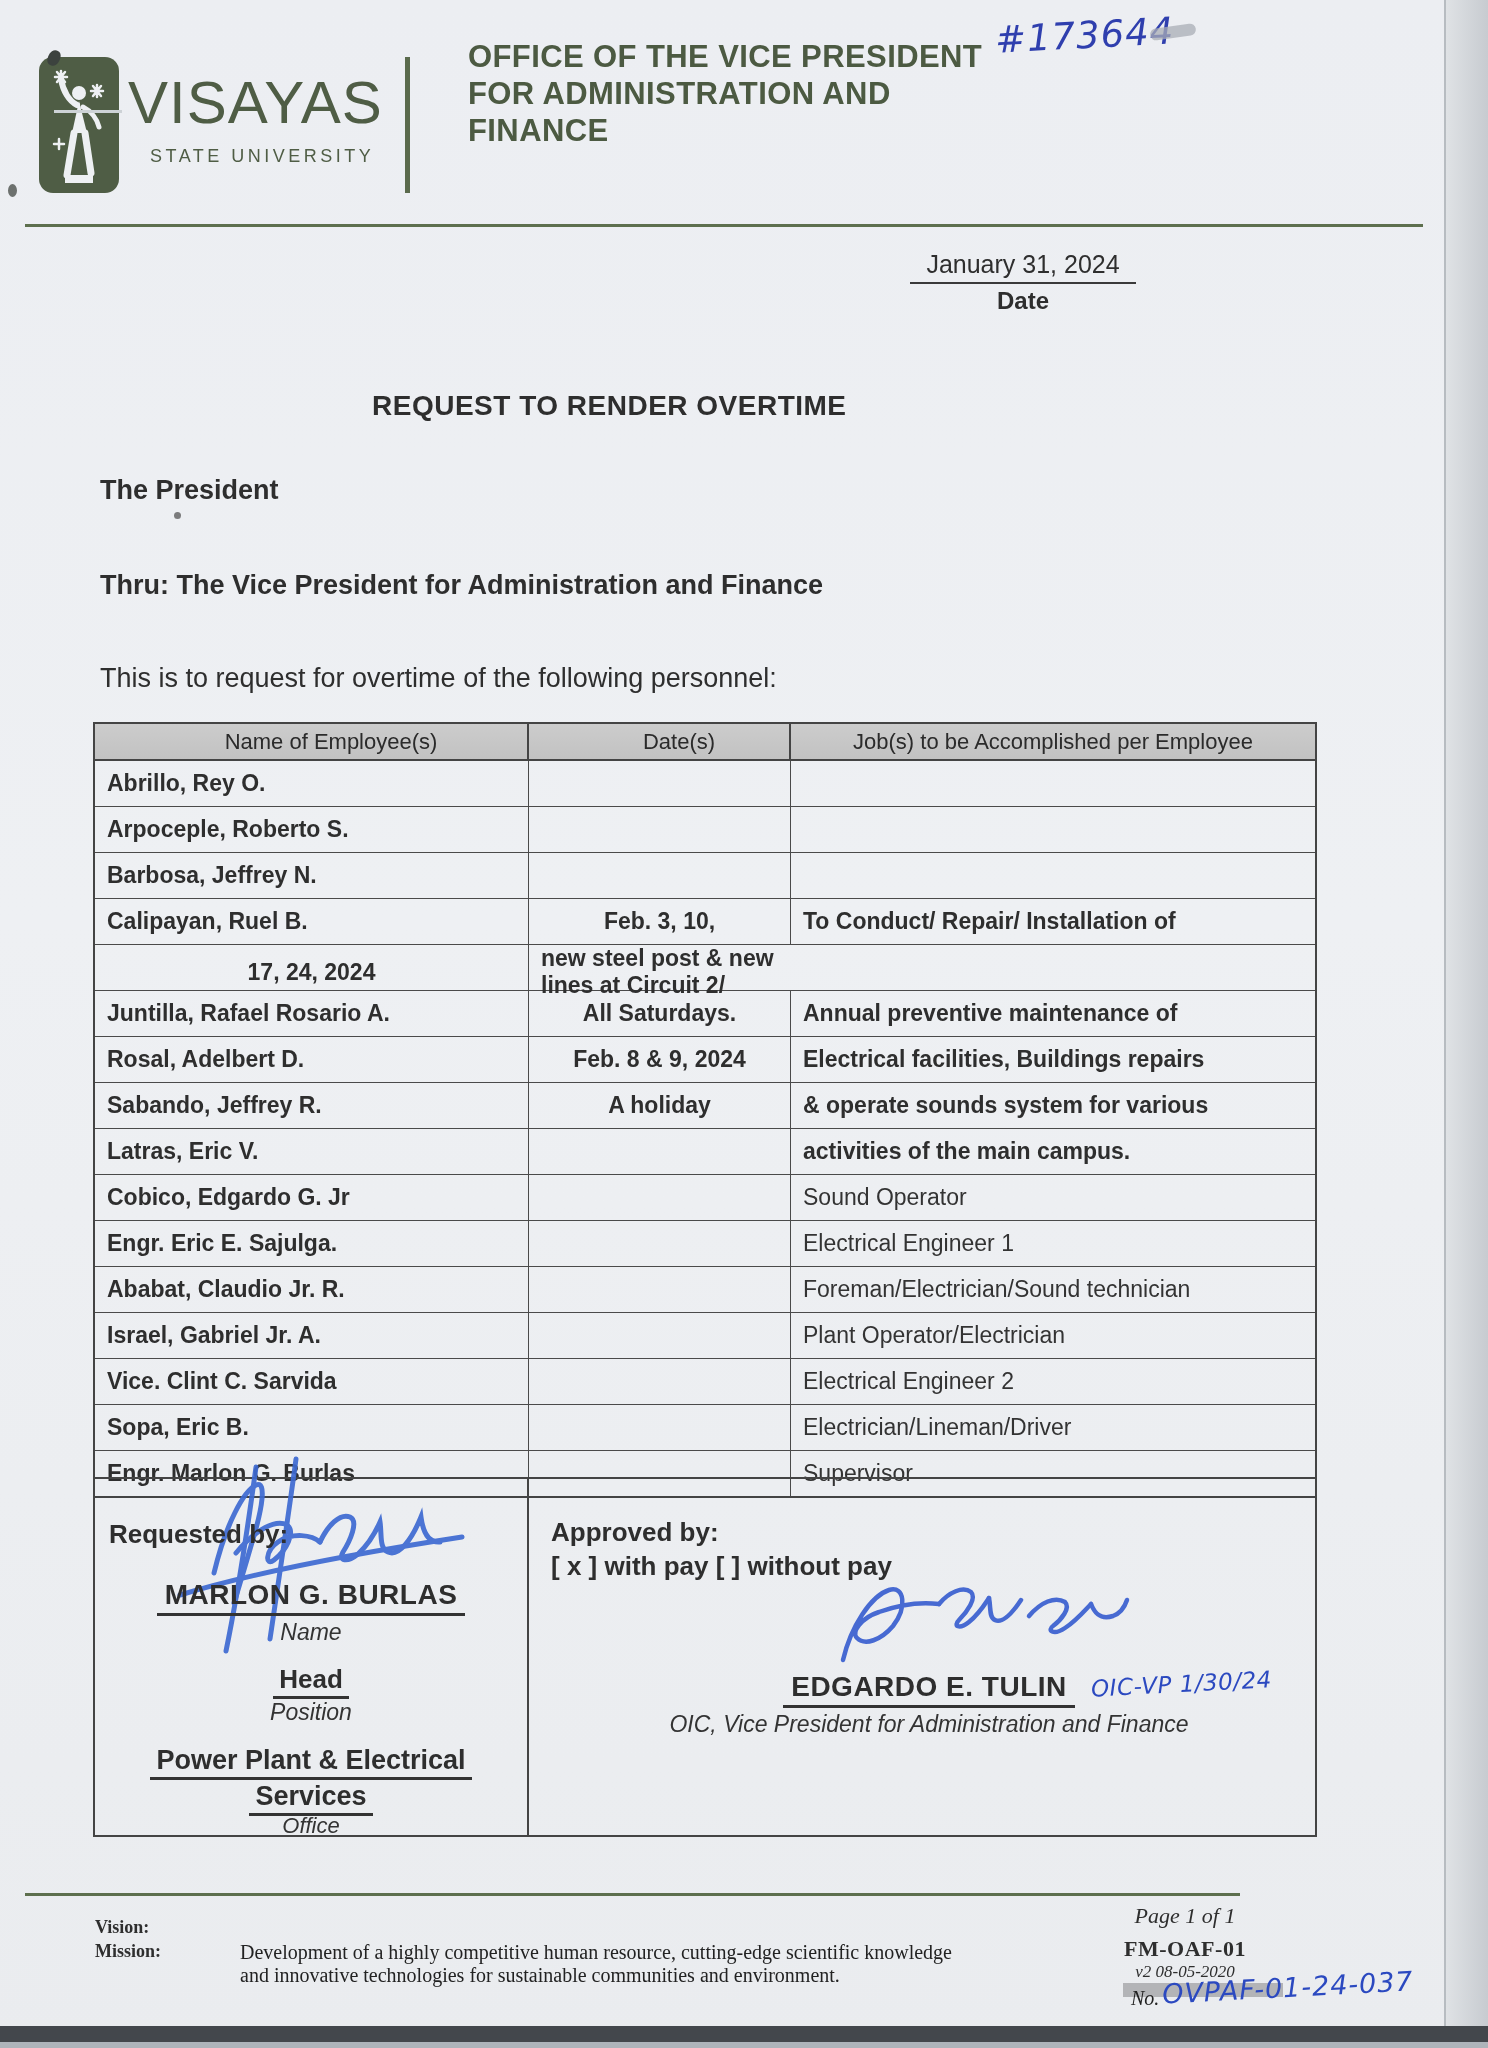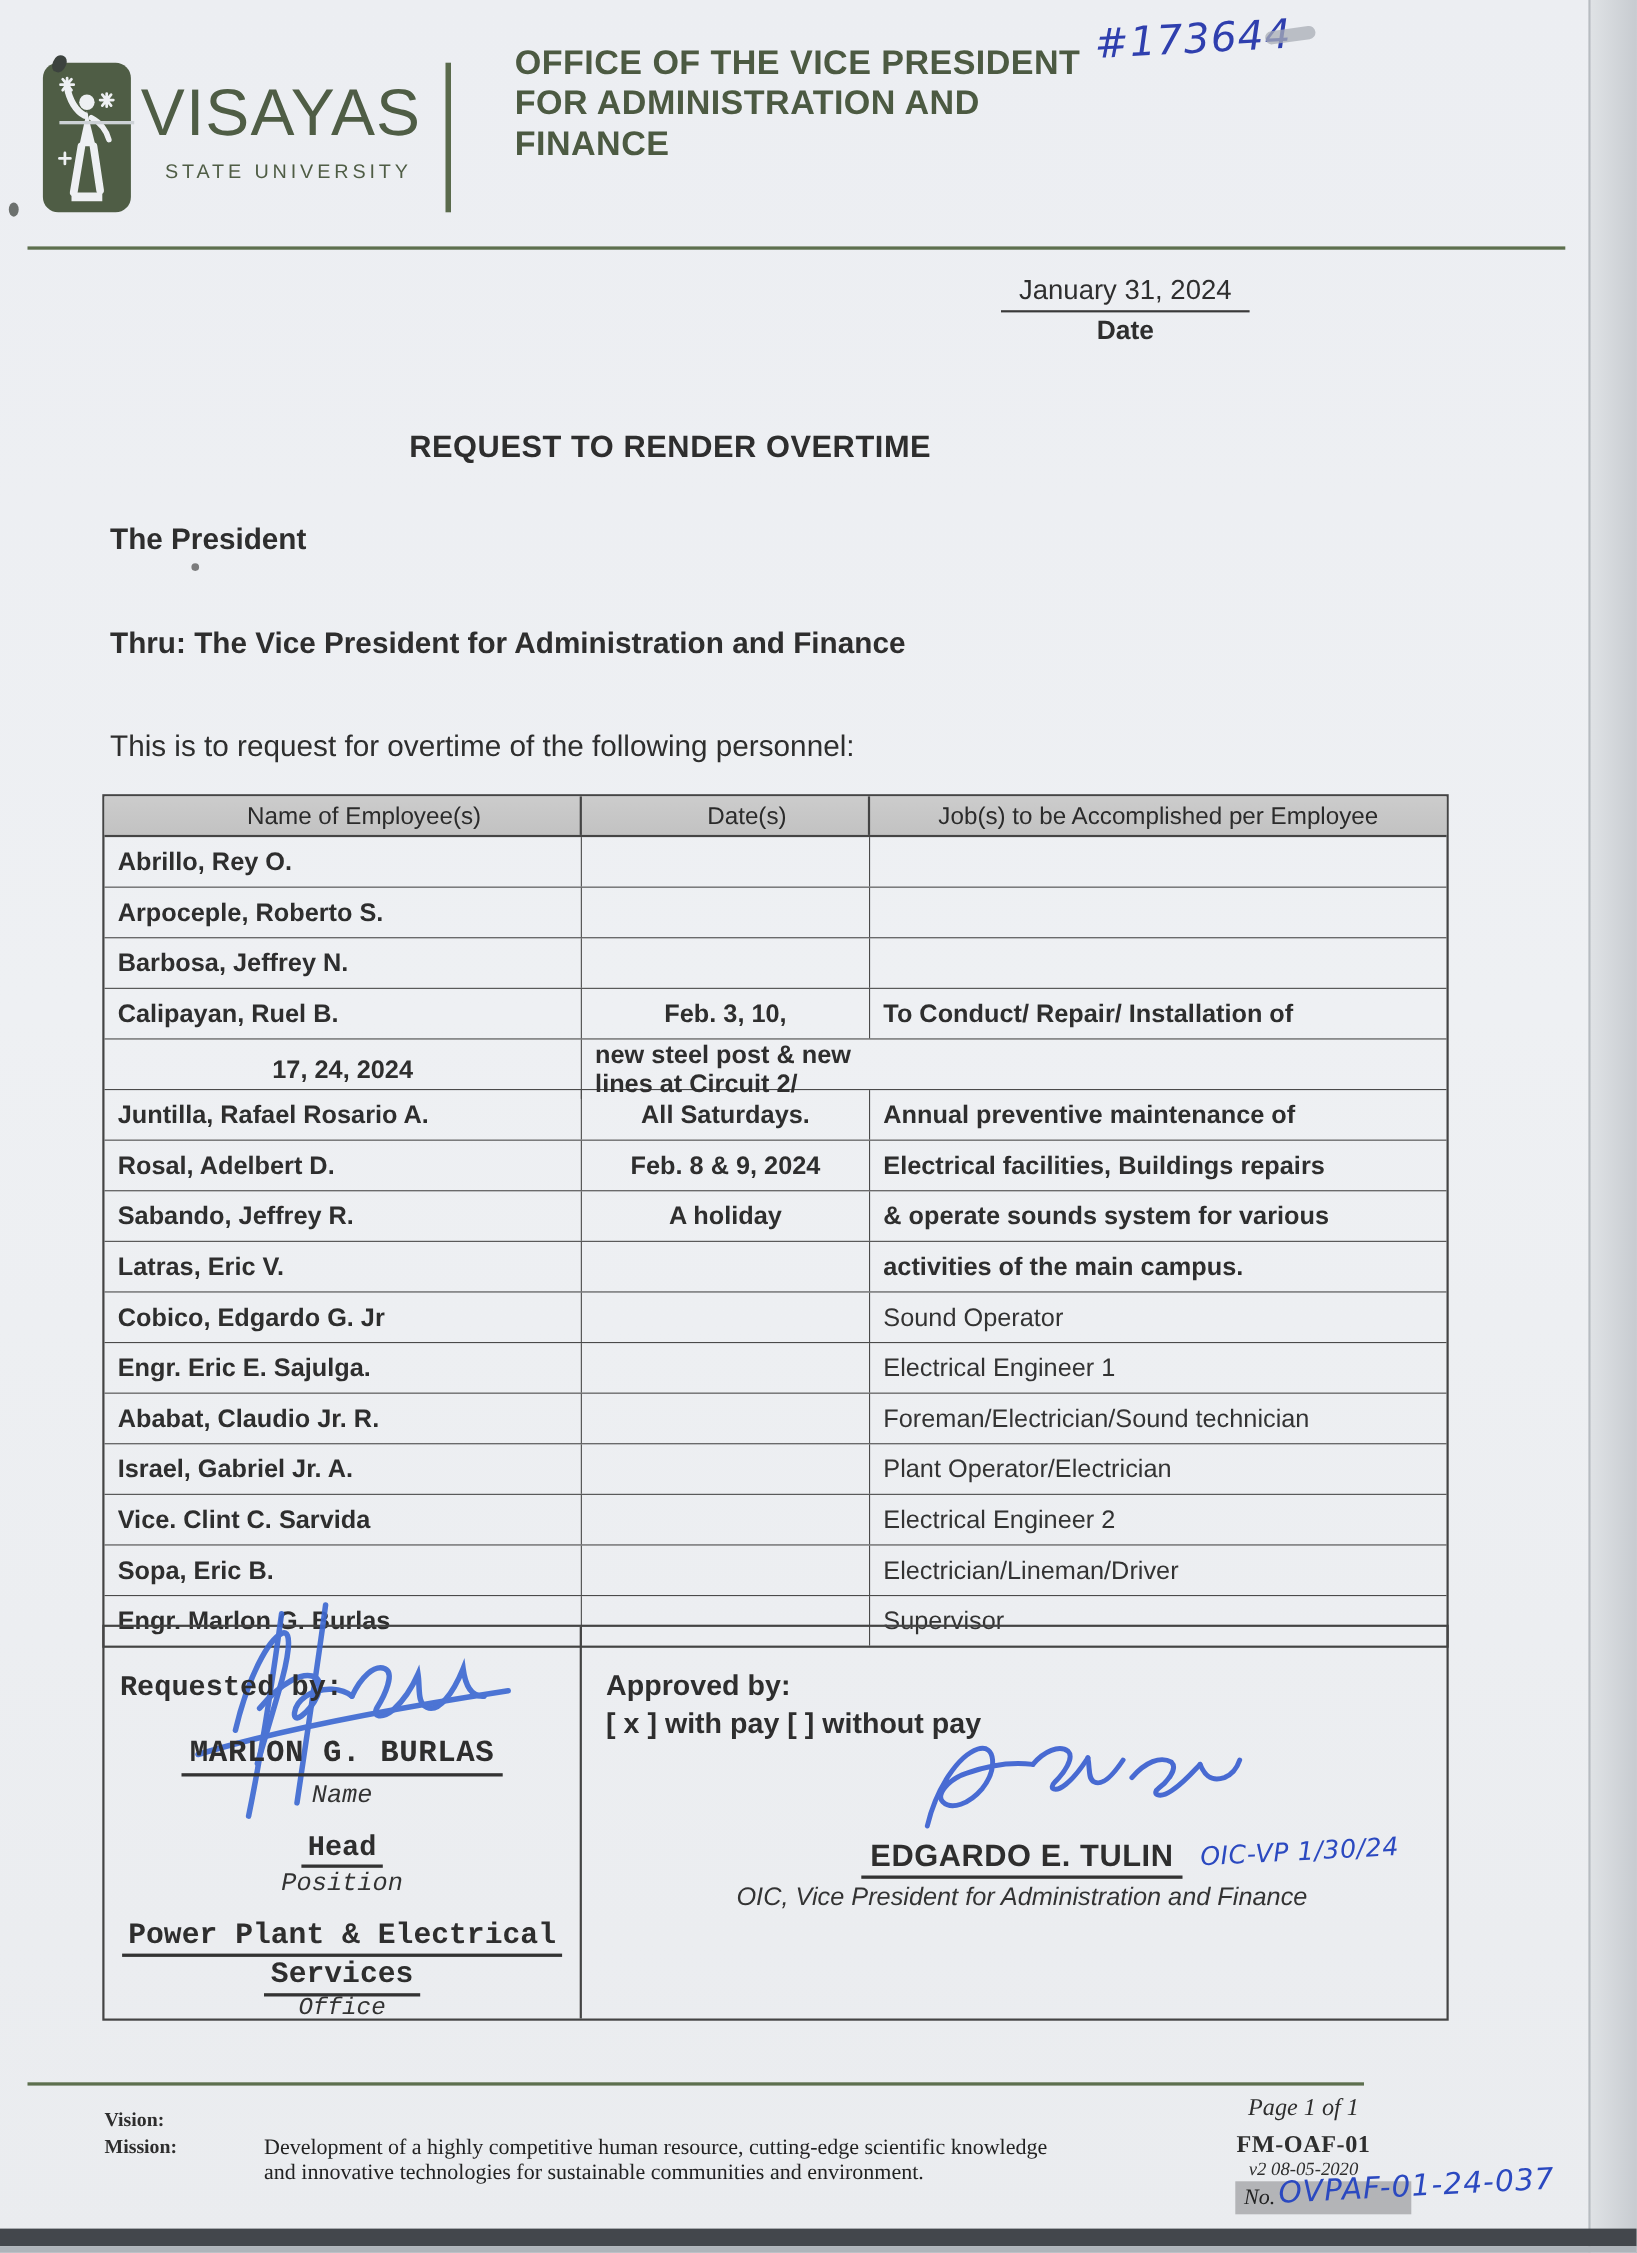--- a/index.html
+++ b/index.html
@@ -37,40 +37,40 @@
   .ot-row{display:grid;grid-template-columns:434px 262px auto;height:45px;border-bottom:1.5px solid #4a4a4a;}
   .ot-row:last-child{border-bottom:none;}
   .cell{display:flex;align-items:center;font-size:23px;}
   .c-name{font-weight:bold;padding-left:12px;border-right:1.5px solid #4a4a4a;}
   .c-date{font-weight:bold;justify-content:center;border-right:1.5px solid #4a4a4a;}
   .c-job{padding-left:12px;color:#333;}
   .c-job.bold{font-weight:bold;color:#2e2e2e;}
 
   
   .sig-box{left:93px;top:1477px;width:1220px;height:356px;border:2px solid #444;display:grid;grid-template-columns:434px auto;}
-  .sig-left{position:relative;border-right:2px solid #444;font-family:Liberation Mono, monospace;}
+  .sig-left{position:relative;border-right:2px solid #444;}
   .sig-right{position:relative;}
   .sig-label{position:absolute;font-size:26px;font-weight:bold;}
   .center-line{position:absolute;left:0;right:0;text-align:center;}
   .u-name{display:inline-block;font-size:28px;font-weight:bold;letter-spacing:.5px;border-bottom:3px solid #333;padding:0 8px 2px;}
   .u-small{display:inline-block;font-size:26px;font-weight:bold;border-bottom:3px solid #333;padding:0 6px 1px;}
   .caption{font-size:23px;font-style:italic;color:#333;}
   .ink{color:#2b49c0;font-family:"DejaVu Sans",sans-serif;font-style:italic;}
   .annotation{position:absolute;font-size:23px;transform:rotate(-3deg);letter-spacing:.5px;white-space:nowrap;}
   .sig-svg{position:absolute;pointer-events:none;}
 
   
   .serif{font-family:"Liberation Serif",serif;}
   .f-label{font-weight:bold;font-size:18px;}
   .f-text{font-size:20px;color:#222;}
   .f-right{left:1055px;width:260px;text-align:center;}
   .page-info{font-style:italic;font-size:22px;}
   .form-code{font-weight:bold;font-size:22px;letter-spacing:.5px;}
   .form-ver{font-style:italic;font-size:17px;}
-  .no-box{left:1123px;top:1983px;width:160px;height:30px;background:#b3b4b7;}
+  .no-box{left:1123px;top:1983px;width:160px;height:14px;background:#b3b4b7;}
   .no-label{position:absolute;left:8px;top:4px;font-size:20px;font-style:italic;color:#222;}
   .no-value{left:1162px;top:1972px;font-size:27px;transform:rotate(-3deg);letter-spacing:1px;z-index:6;}
 
   
   .scan-right{left:1444px;top:0;width:44px;height:2048px;background:linear-gradient(90deg,#dfe2e5,#c6cacf);border-left:2px solid #b7bcc1;}
   .scan-bottom-dark{left:0;top:2026px;width:1488px;height:16px;background:#43474c;}
   .scan-bottom-light{left:0;top:2042px;width:1488px;height:6px;background:#aeb4ba;}
   .speck1{left:48px;top:50px;width:12px;height:16px;background:#3c423e;border-radius:50% 40%;transform:rotate(20deg);}
   .speck2{left:8px;top:184px;width:9px;height:13px;background:#565b57;border-radius:50%;opacity:.85;}
   .speck3{left:174px;top:512px;width:7px;height:7px;background:#4a4a4a;border-radius:50%;opacity:.7;}

